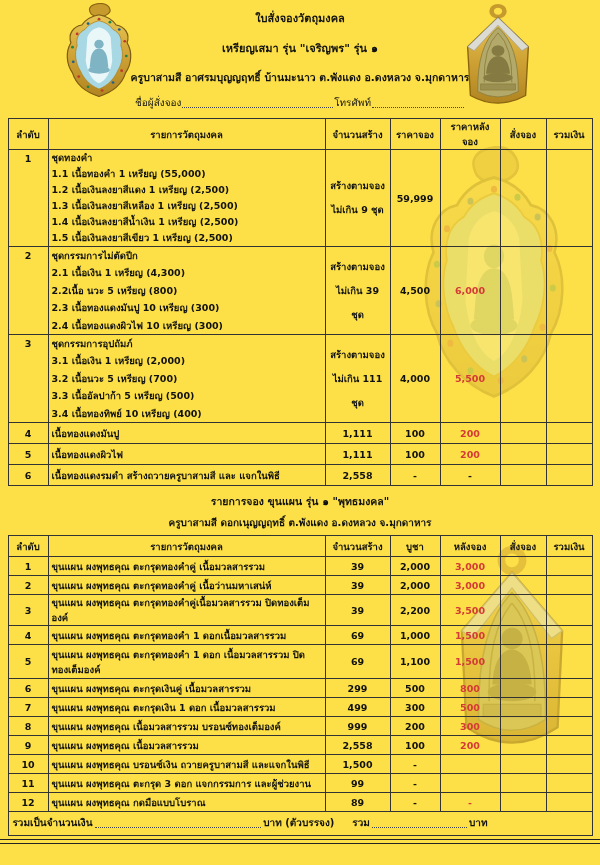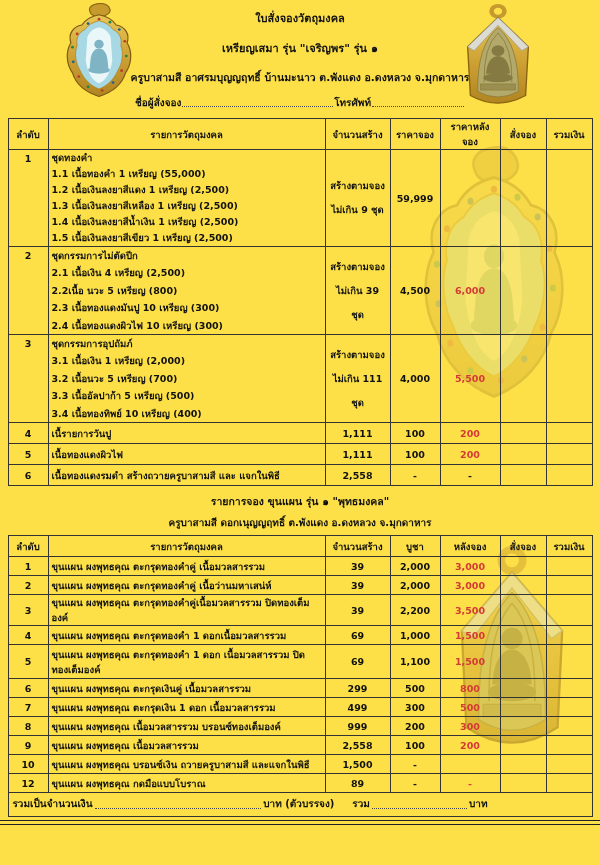--- a/index.html
+++ b/index.html
@@ -6,22 +6,22 @@
   .page {
     width:600px; height:865px; margin:0 auto; background:#fde047;
     position:relative; overflow:hidden;
     font-family:"DejaVu Sans", sans-serif; color:#111;
   }
 
   
   .form-title { padding-top:9px; font-size:11px; font-weight:bold; text-align:center; }
   .form-subtitle { margin-top:12px; font-size:11px; font-weight:bold; text-align:center; }
   .temple-line { margin-top:12px; font-size:10.5px; font-weight:bold; text-align:center; }
-  .field-line { display:flex; align-items:center; width:330px; margin:9px auto 0;
-                font-size:10px; font-weight:bold; }
+  .field-line { display:flex; align-items:flex-end; width:330px; margin:9px auto 0;
+                font-size:10px; font-weight:normal; }
   .dots { flex:1 1 auto; border-bottom:1.5px dotted #444; margin:0 1px 2px 1px; height:9px; }
   .amulet { position:absolute; z-index:3; }
   .amulet-left  { left:60px;  top:3px;  width:78px;  height:103px; }
   .amulet-right { left:452px; top:2px;  width:92px;  height:112px; }
 
   
   .wm { position:absolute; z-index:1; }
   .wm1 { left:410px; top:146px; width:168px; height:276px; opacity:0.22; }
   .wm2 { left:436px; top:542px; width:152px; height:222px; opacity:0.45; }
 
@@ -165,21 +165,21 @@
       </td>
       <td class="num">59,999</td>
       <td class="num red"></td>
       <td></td>
       <td></td>
     </tr>
     <tr class="r-tall2">
       <td class="num vtop">2</td>
       <td class="desc lh17">
         <div>ชุดกรรมการไม่ตัดปีก</div>
-        <div>2.1 เนื้อเงิน 4 เหรียญ (2,500)</div>
+        <div>2.1 เนื้อเงิน 1 เหรียญ (4,300)</div>
         <div>2.2เนื้อ นวะ 5 เหรียญ (800)</div>
         <div>2.3 เนื้อทองแดงมันปู 10 เหรียญ (300)</div>
         <div>2.4 เนื้อทองแดงผิวไฟ 10 เหรียญ (300)</div>
       </td>
       <td class="num qty2">
         <div>สร้างตามจอง</div>
         <div>ไม่เกิน 39 ชุด</div>
       </td>
       <td class="num">4,500</td>
       <td class="num red">6,000</td>
@@ -199,21 +199,21 @@
         <div>สร้างตามจอง</div>
         <div>ไม่เกิน 111 ชุด</div>
       </td>
       <td class="num">4,000</td>
       <td class="num red">5,500</td>
       <td></td>
       <td></td>
     </tr>
     <tr class="r-std">
       <td class="num">4</td>
-      <td class="desc">เนื้รายการวันปู</td>
+      <td class="desc">เนื้อทองแดงมันปู</td>
       <td class="num">1,111</td>
       <td class="num">100</td>
       <td class="num red">200</td>
       <td></td>
       <td></td>
     </tr>
     <tr class="r-std">
       <td class="num">5</td>
       <td class="desc">เนื้อทองแดงผิวไฟ</td>
       <td class="num">1,111</td>
@@ -341,20 +341,29 @@
     <tr class="r2-std">
       <td class="num">10</td>
       <td class="desc">ขุนแผน ผงพุทธคุณ บรอนซ์เงิน ถวายครูบาสามสี และแจกในพิธี</td>
       <td class="num">1,500</td>
       <td class="num">-</td>
       <td class="num"></td>
       <td></td>
       <td></td>
     </tr>
     <tr class="r2-std">
+      <td class="num">11</td>
+      <td class="desc">ขุนแผน ผงพุทธคุณ ตะกรุด 3 ดอก แจกกรรมการ และผู้ช่วยงาน</td>
+      <td class="num">99</td>
+      <td class="num">-</td>
+      <td class="num"></td>
+      <td></td>
+      <td></td>
+    </tr>
+    <tr class="r2-std">
       <td class="num">12</td>
       <td class="desc">ขุนแผน ผงพุทธคุณ กดมือแบบโบราณ</td>
       <td class="num">89</td>
       <td class="num">-</td>
       <td class="num red">-</td>
       <td></td>
       <td></td>
     </tr>
     <tr>
       <td colspan="7" style="padding:0">

